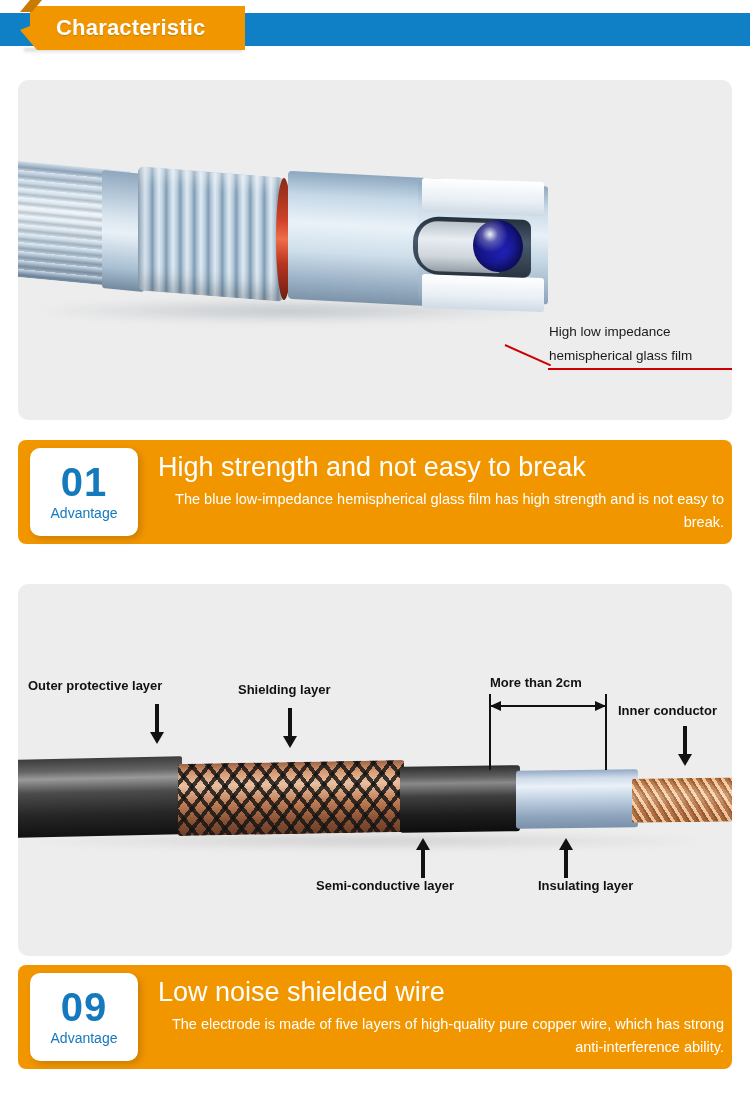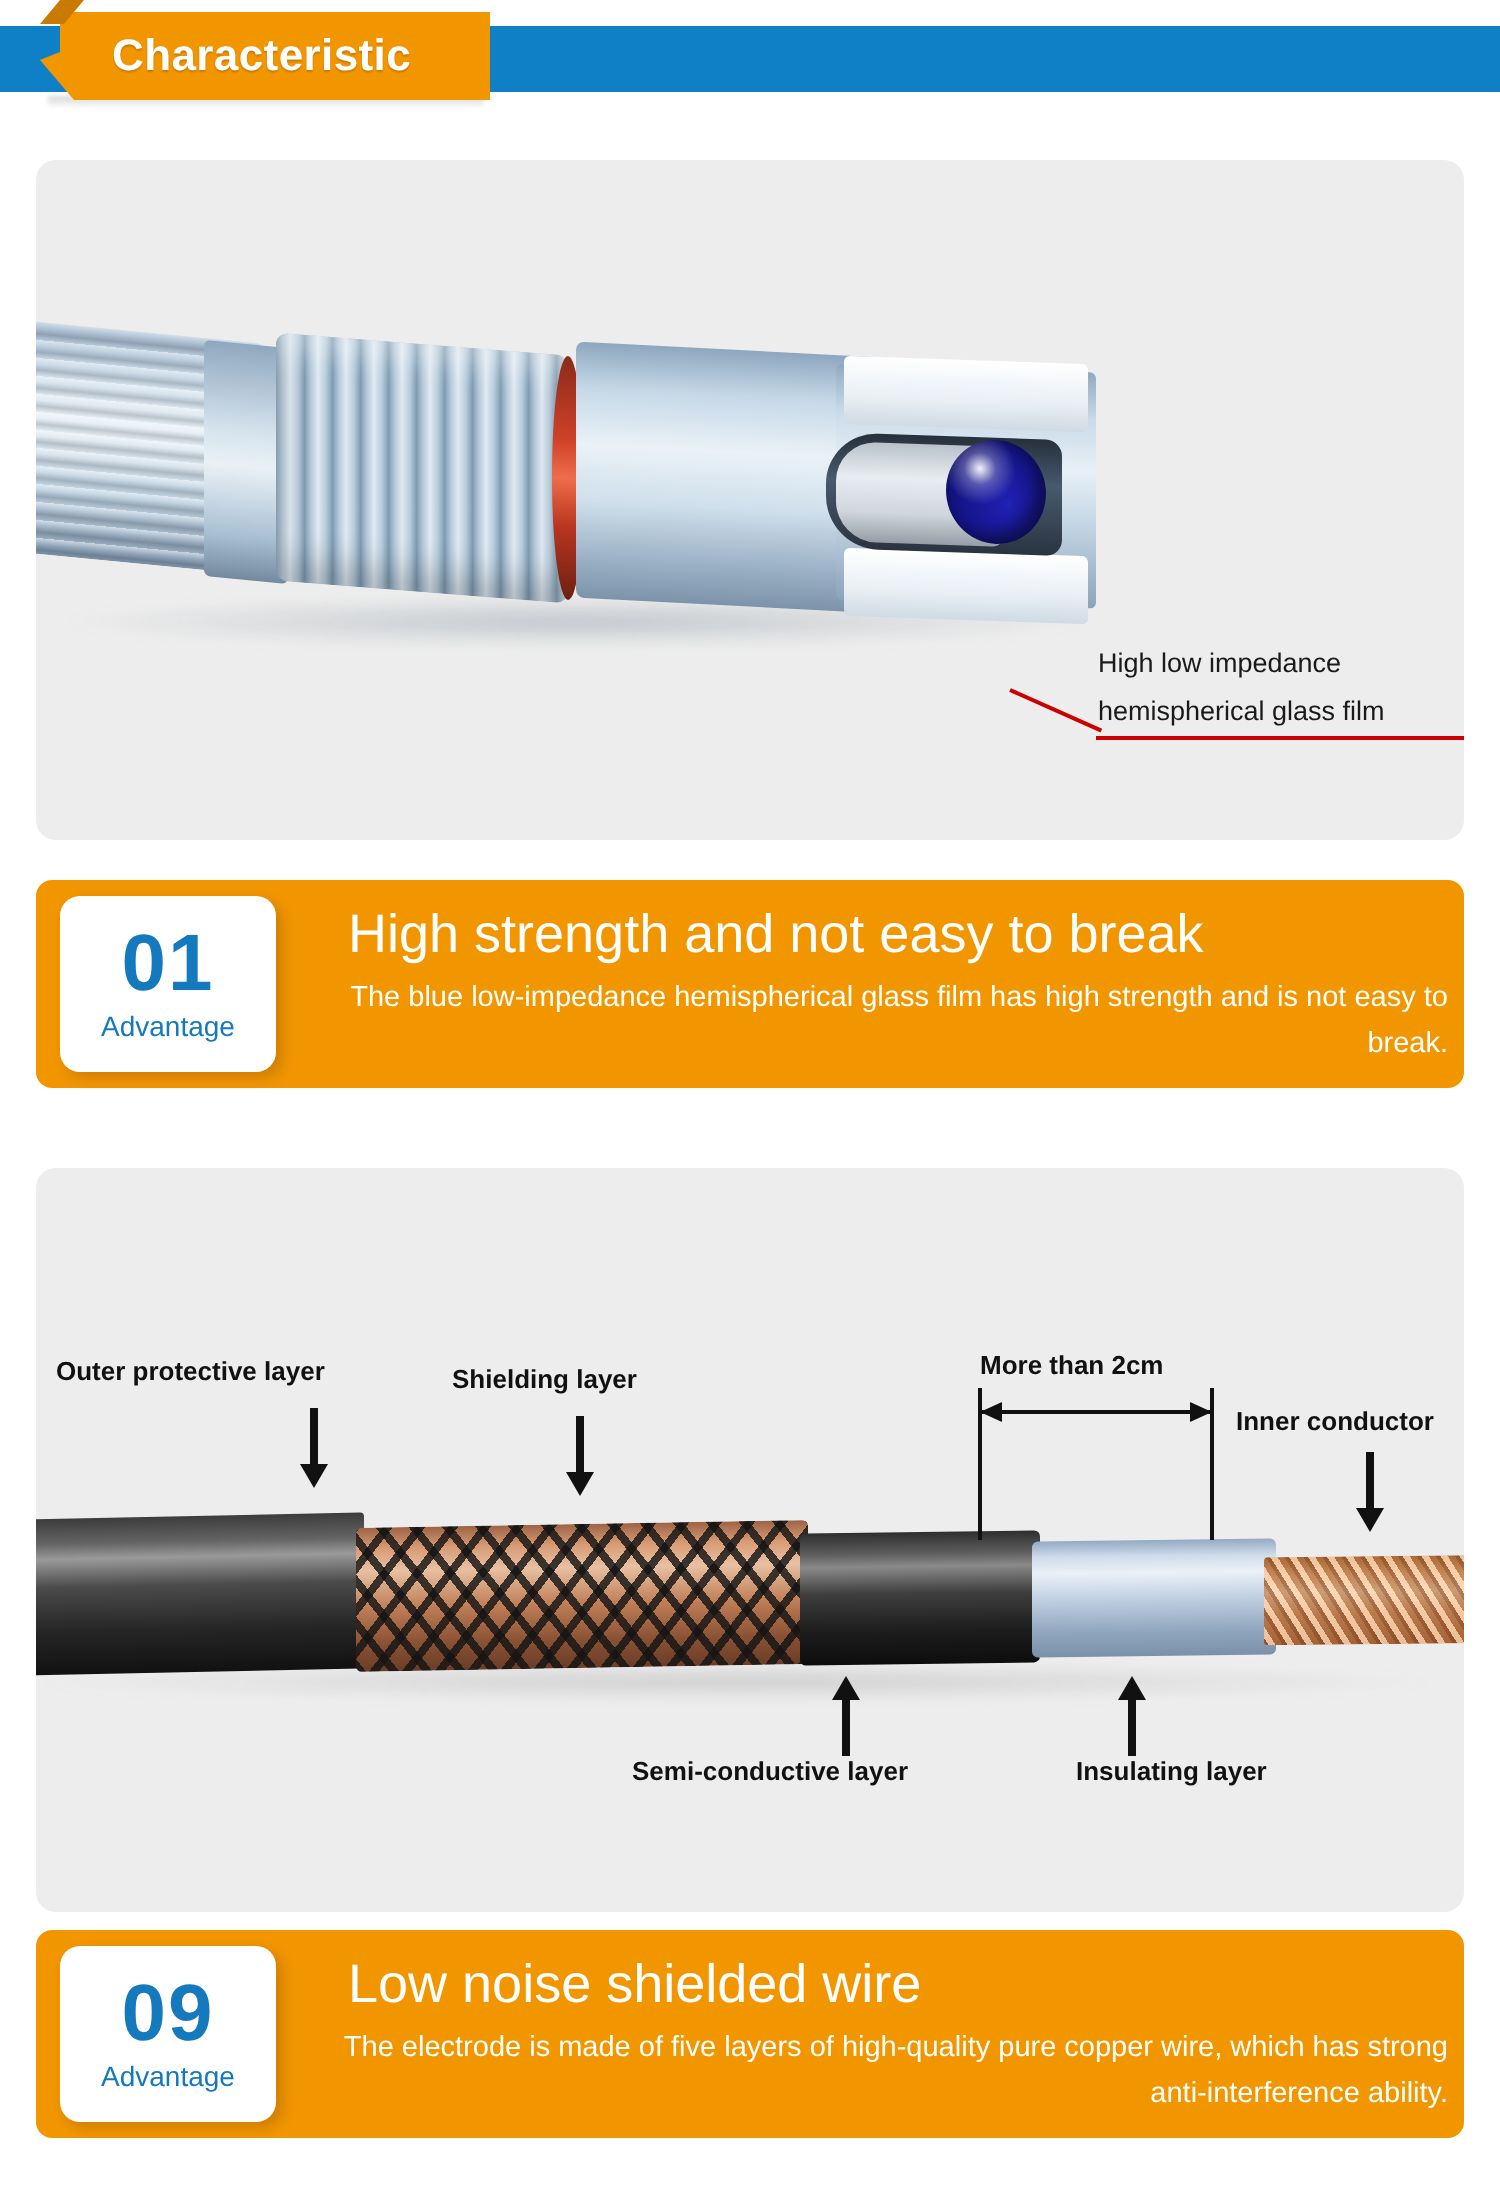--- a/index.html
+++ b/index.html
@@ -200,21 +200,20 @@
   .adv-badge{
     position:absolute;left:12px;top:8px;width:108px;height:88px;background:#ffffff;border-radius:10px;
     box-shadow:3px 3px 7px rgba(120,70,0,.30);
     display:flex;flex-direction:column;align-items:center;justify-content:center;
   }
   .adv-num{color:#1479bd;font-size:40px;font-weight:bold;line-height:40px;letter-spacing:1px;}
   .adv-word{color:#1479bd;font-size:14px;line-height:18px;margin-top:2px;}
   .adv-title{
     position:absolute;left:140px;top:10px;color:#ffffff;font-size:27px;line-height:34px;
     white-space:nowrap;
-    margin-left:16px;
   }
   .adv-desc{
     position:absolute;left:140px;top:48px;width:566px;color:#ffffff;font-size:14.5px;line-height:23px;text-align:right;
   }
 </style>
 </head>
 <body>
 
 <div class="header-wrap">
   <div class="header-bar"></div>
@@ -267,21 +266,21 @@
     <div class="seg" id="seg-semi"></div>
     <div class="seg" id="seg-insul"></div>
     <div class="seg" id="seg-core"></div>
 
     <div class="clabel" style="left:10px;top:94px;">Outer protective layer</div>
     <div class="arrow-down" style="left:132px;top:120px;height:40px;">
       <div class="stem" style="top:0;height:28px;"></div>
       <div class="head" style="top:28px;"></div>
     </div>
 
-    <div class="clabel" style="left:208px;top:98px;text-align:center;">Shielding layer</div>
+    <div class="clabel" style="left:220px;top:98px;text-align:center;">Shielding layer</div>
     <div class="arrow-down" style="left:265px;top:124px;height:40px;">
       <div class="stem" style="top:0;height:28px;"></div>
       <div class="head" style="top:28px;"></div>
     </div>
 
     <div class="clabel" style="left:472px;top:91px;">More than 2cm</div>
     <div class="dim-ext" style="left:471px;top:110px;height:76px;"></div>
     <div class="dim-ext" style="left:587px;top:110px;height:76px;"></div>
     <div class="dim-line" style="left:473px;top:121px;width:114px;"></div>
     <div class="dim-head left" style="left:472px;top:117px;"></div>

